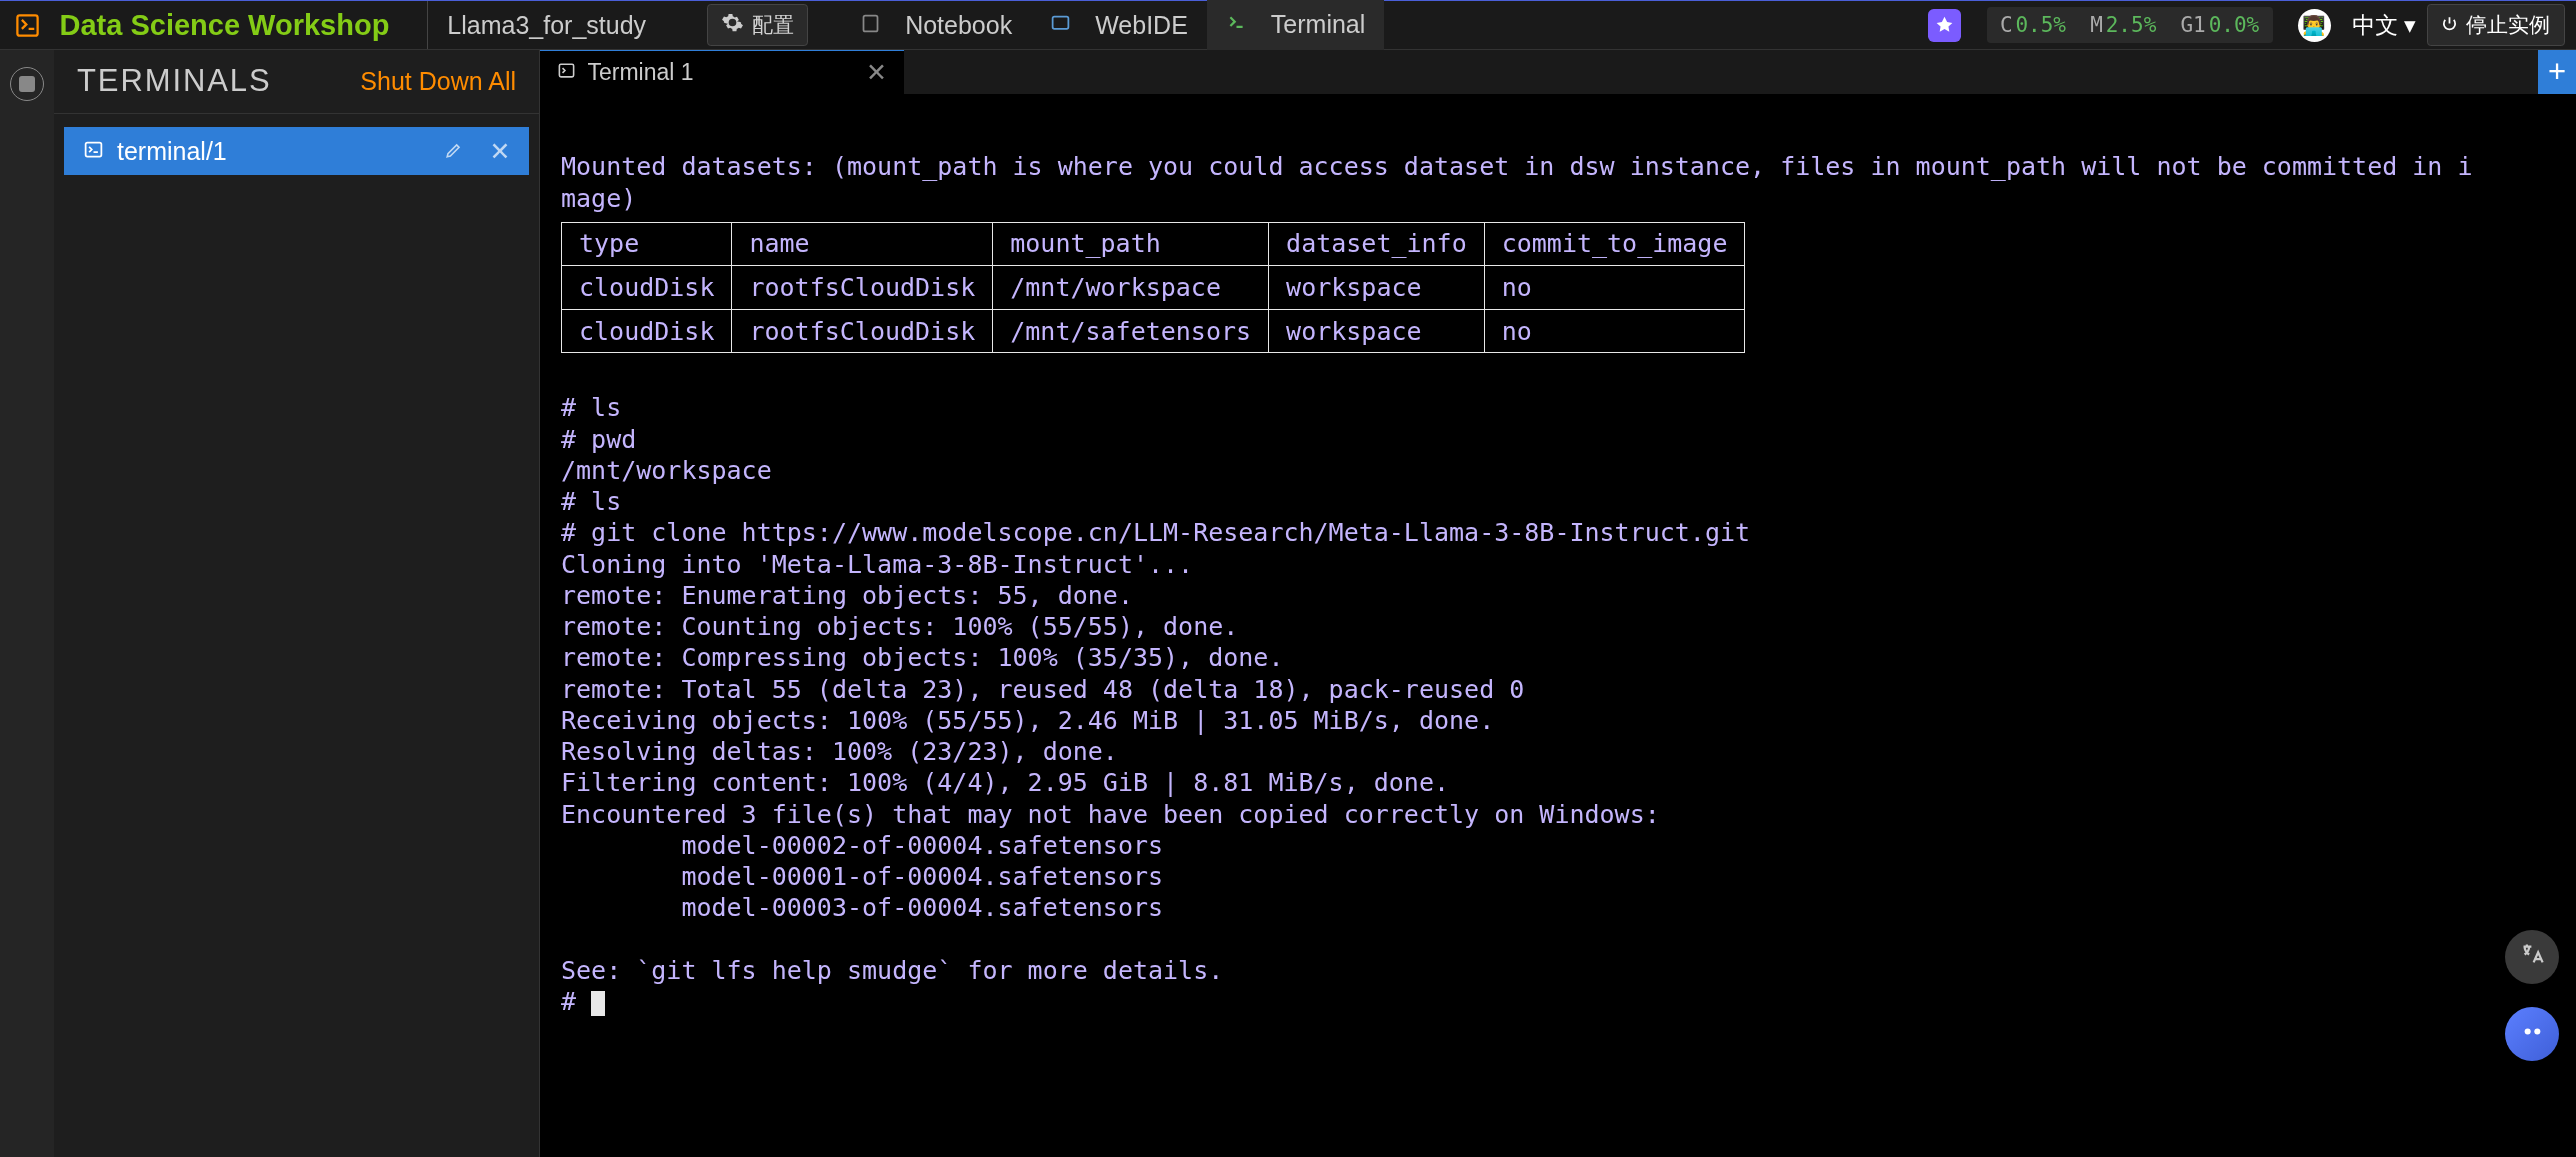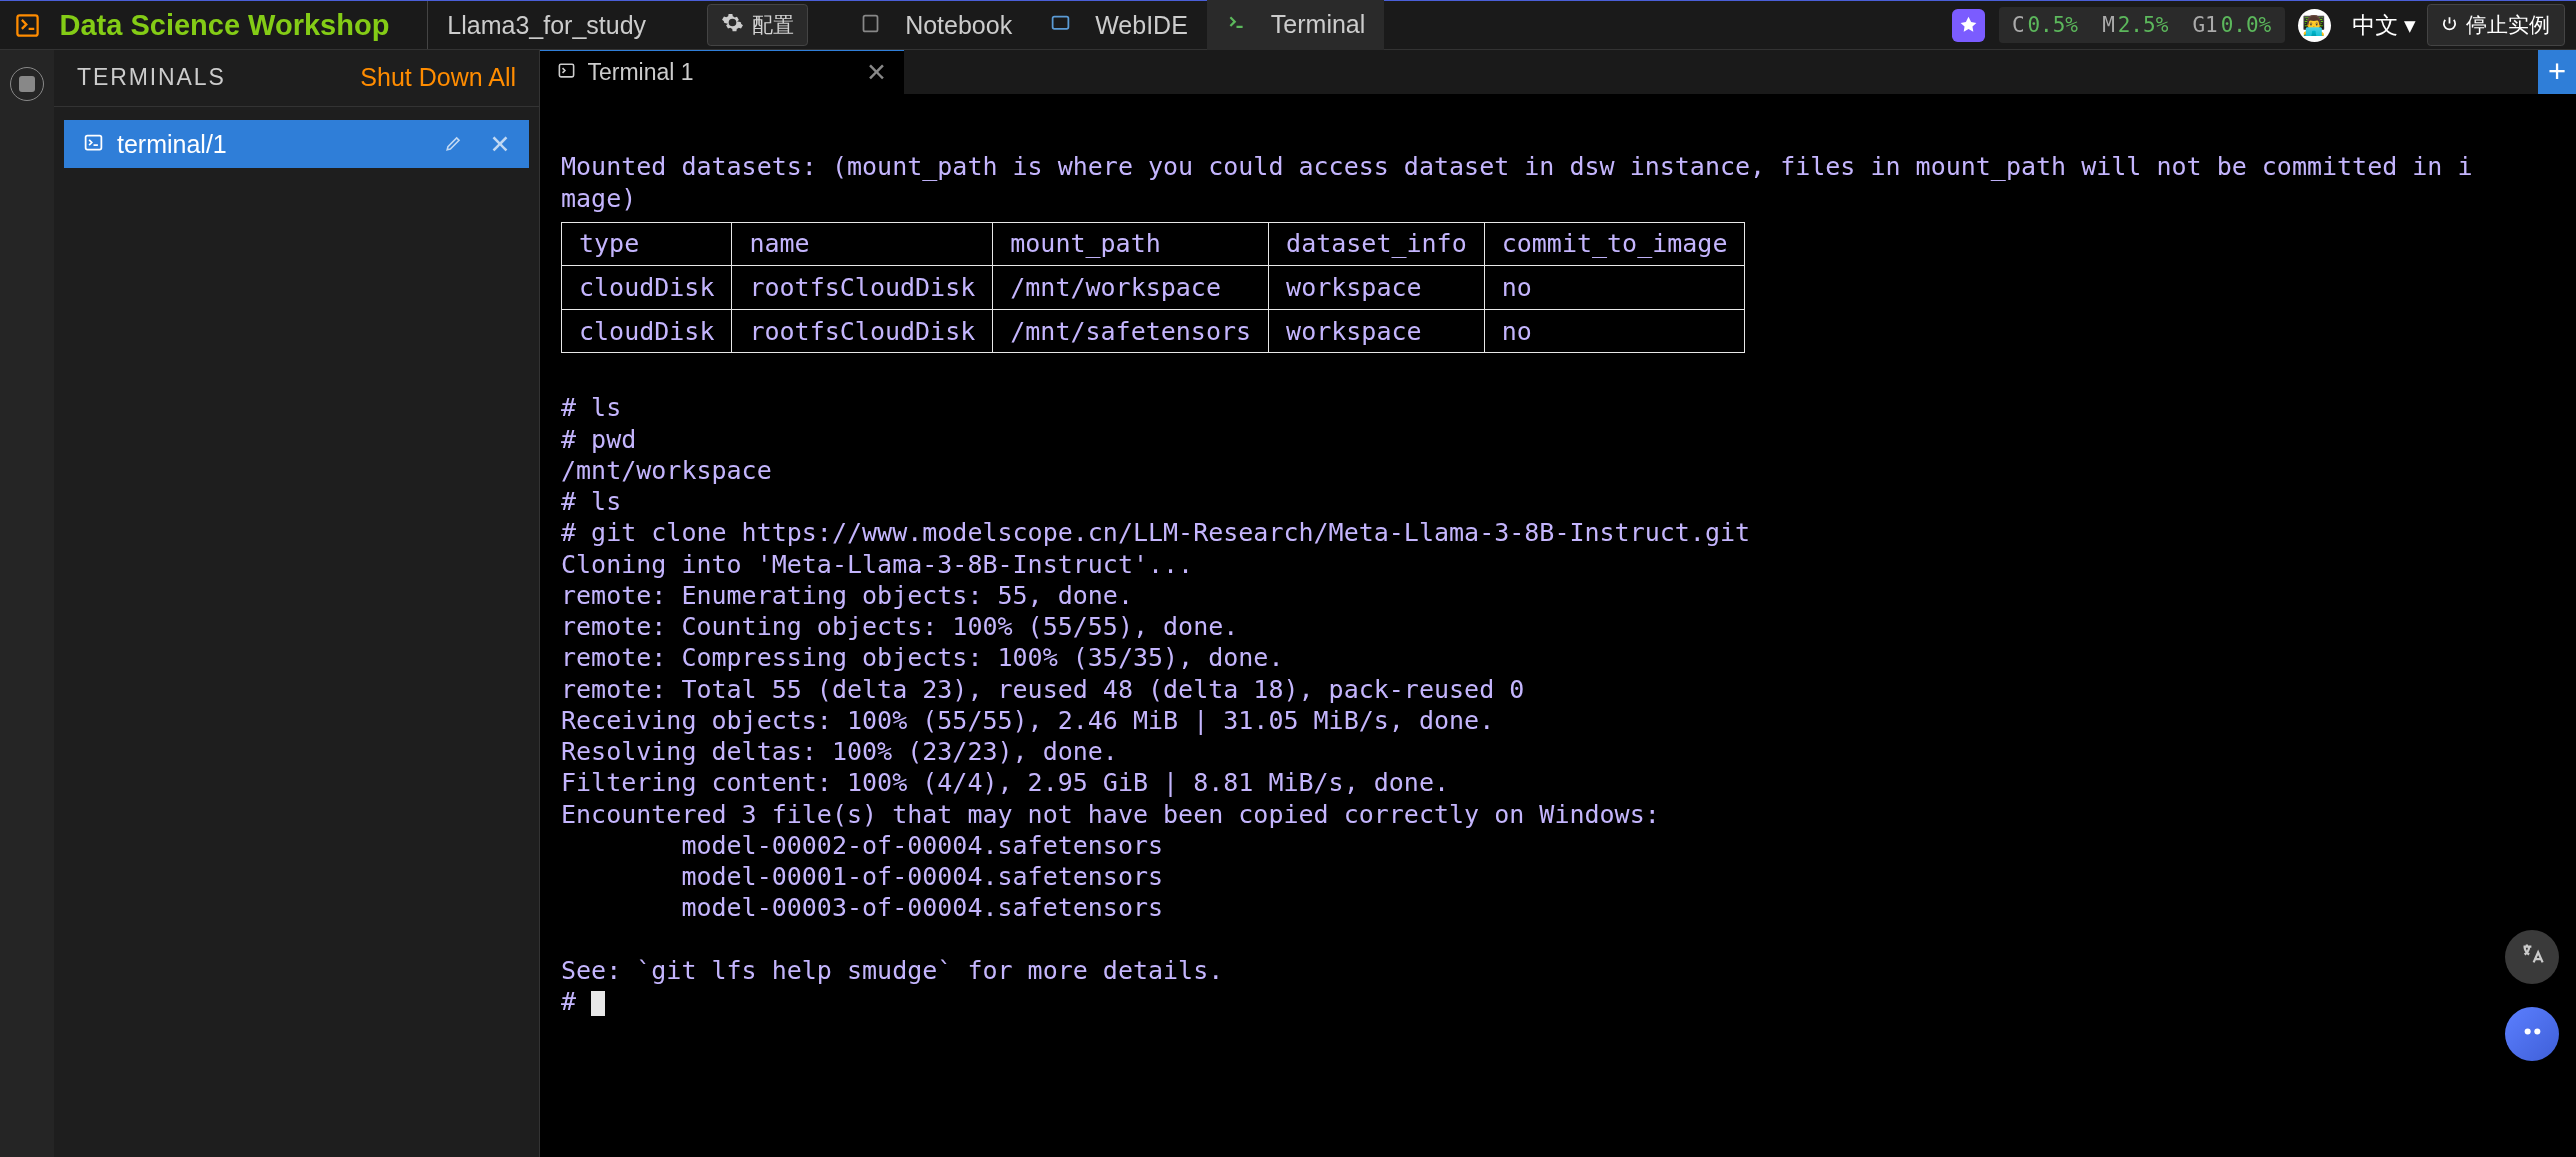--- a/index.html
+++ b/index.html
@@ -71,21 +71,21 @@
 }
 .tab-btn.active {
   background: #2a2a2a;
   border-bottom: 1.9px solid transparent;
 }
 .spacer { flex: 1; }
 .resource-stats {
   background: #2a2a2a;
   border-radius: 3.8px;
   padding: 5.7px 13.4px;
-  margin: 0 4px;
+  margin: 0 16px;
   font-family: "Menlo", monospace;
   font-size: 21px;
 }
 .stat-label { color: #aaa; margin-right: 2.9px; }
 .stat-val { color: #5cb85c; margin-right: 11.5px; }
 .avatar {
   width: 33px;
   height: 33px;
   border-radius: 50%;
   background: #fff;
@@ -167,21 +167,21 @@
 }
 .sidebar-header {
   display: flex;
   align-items: center;
   justify-content: space-between;
   padding: 13.4px 23px;
   border-bottom: 1px solid #333;
 }
 .sidebar-title {
   color: #ccc;
-  font-size: 23px;
+  font-size: 31px;
   letter-spacing: 1.9px;
 }
 .shutdown-link {
   color: #ff8c00;
   font-size: 25px;
   cursor: pointer;
 }
 .terminal-item {
   background: #2f7ed8;
   color: #fff;

